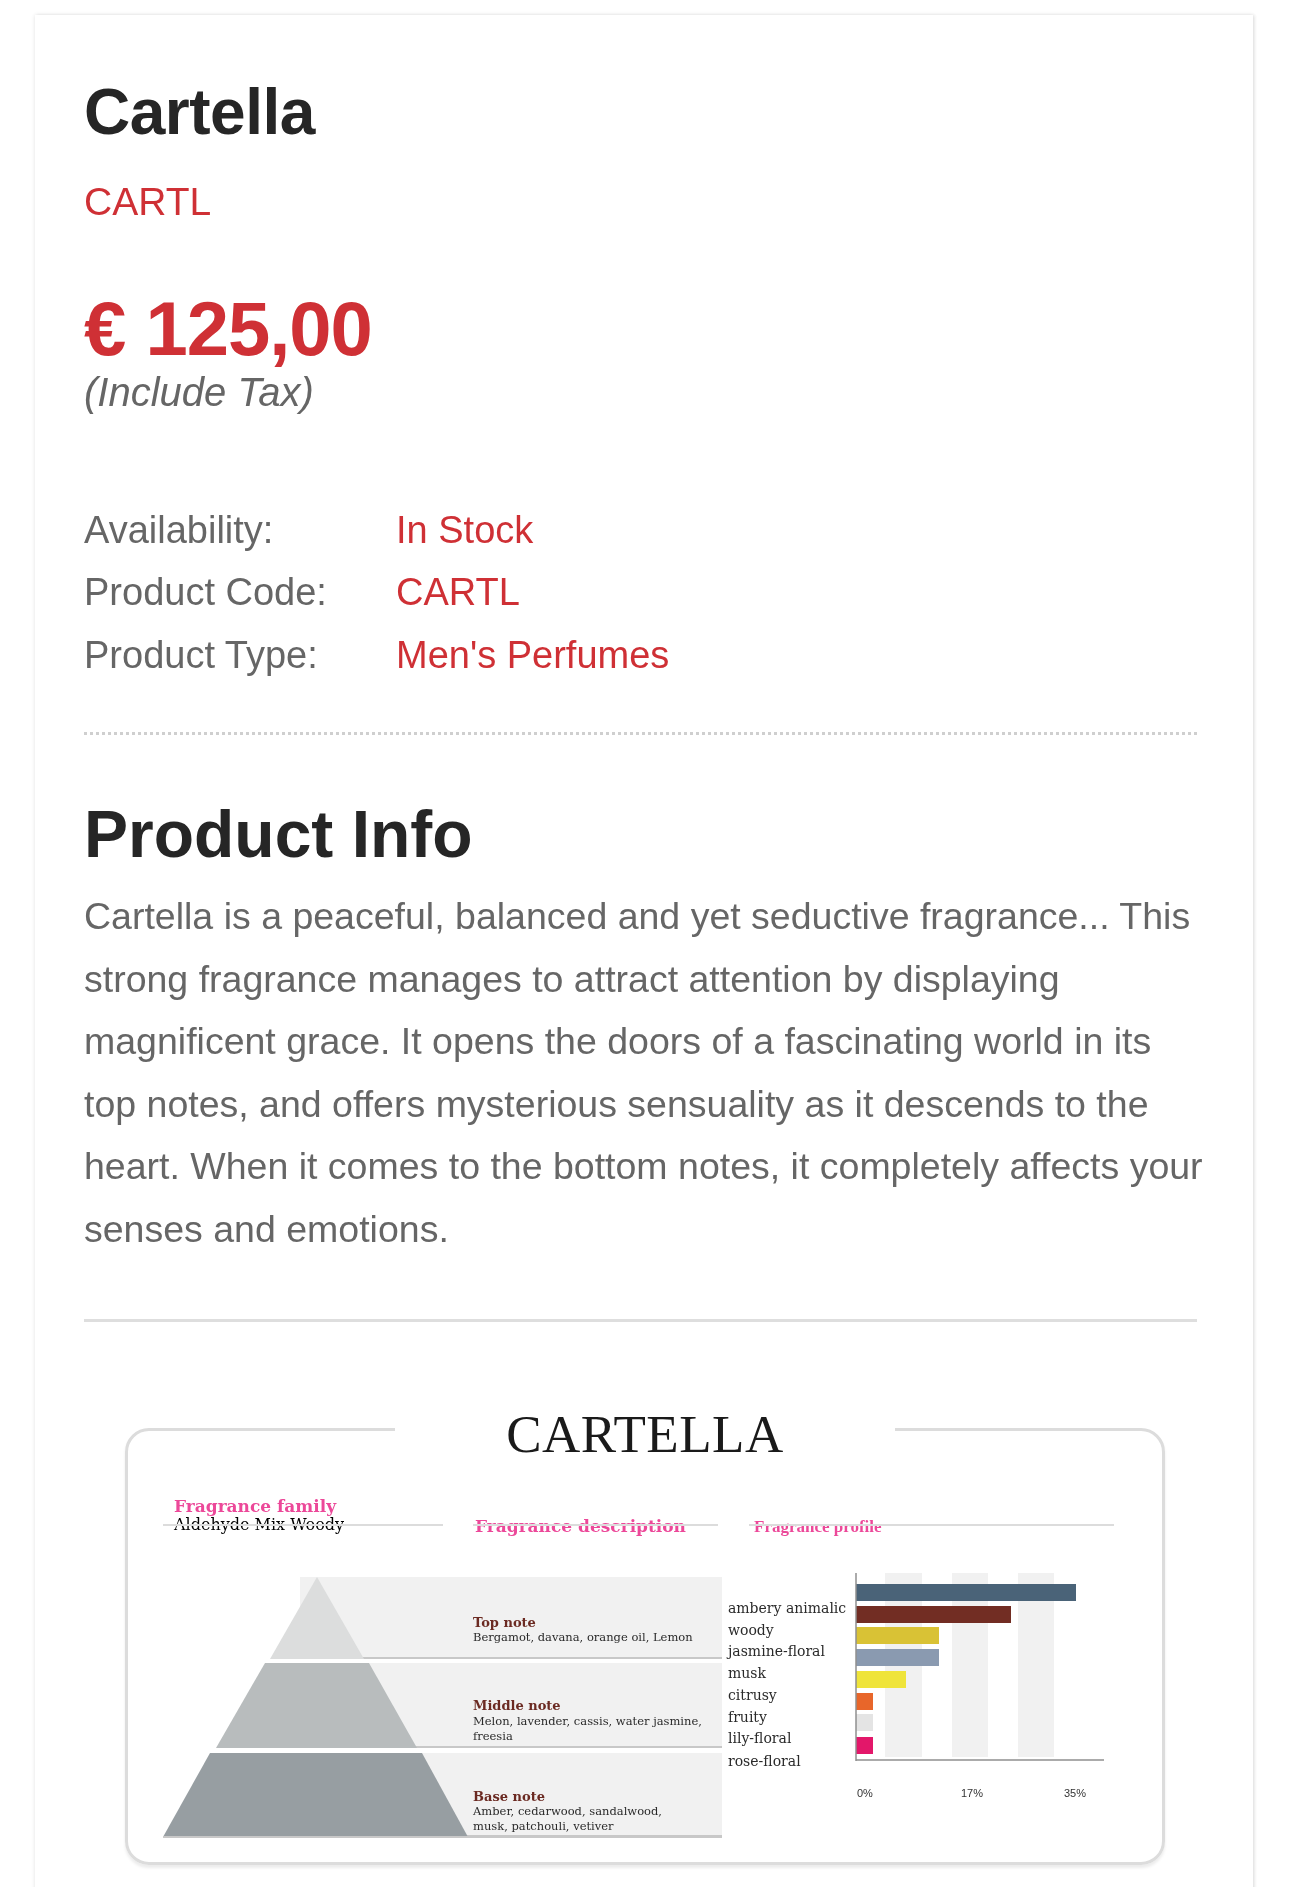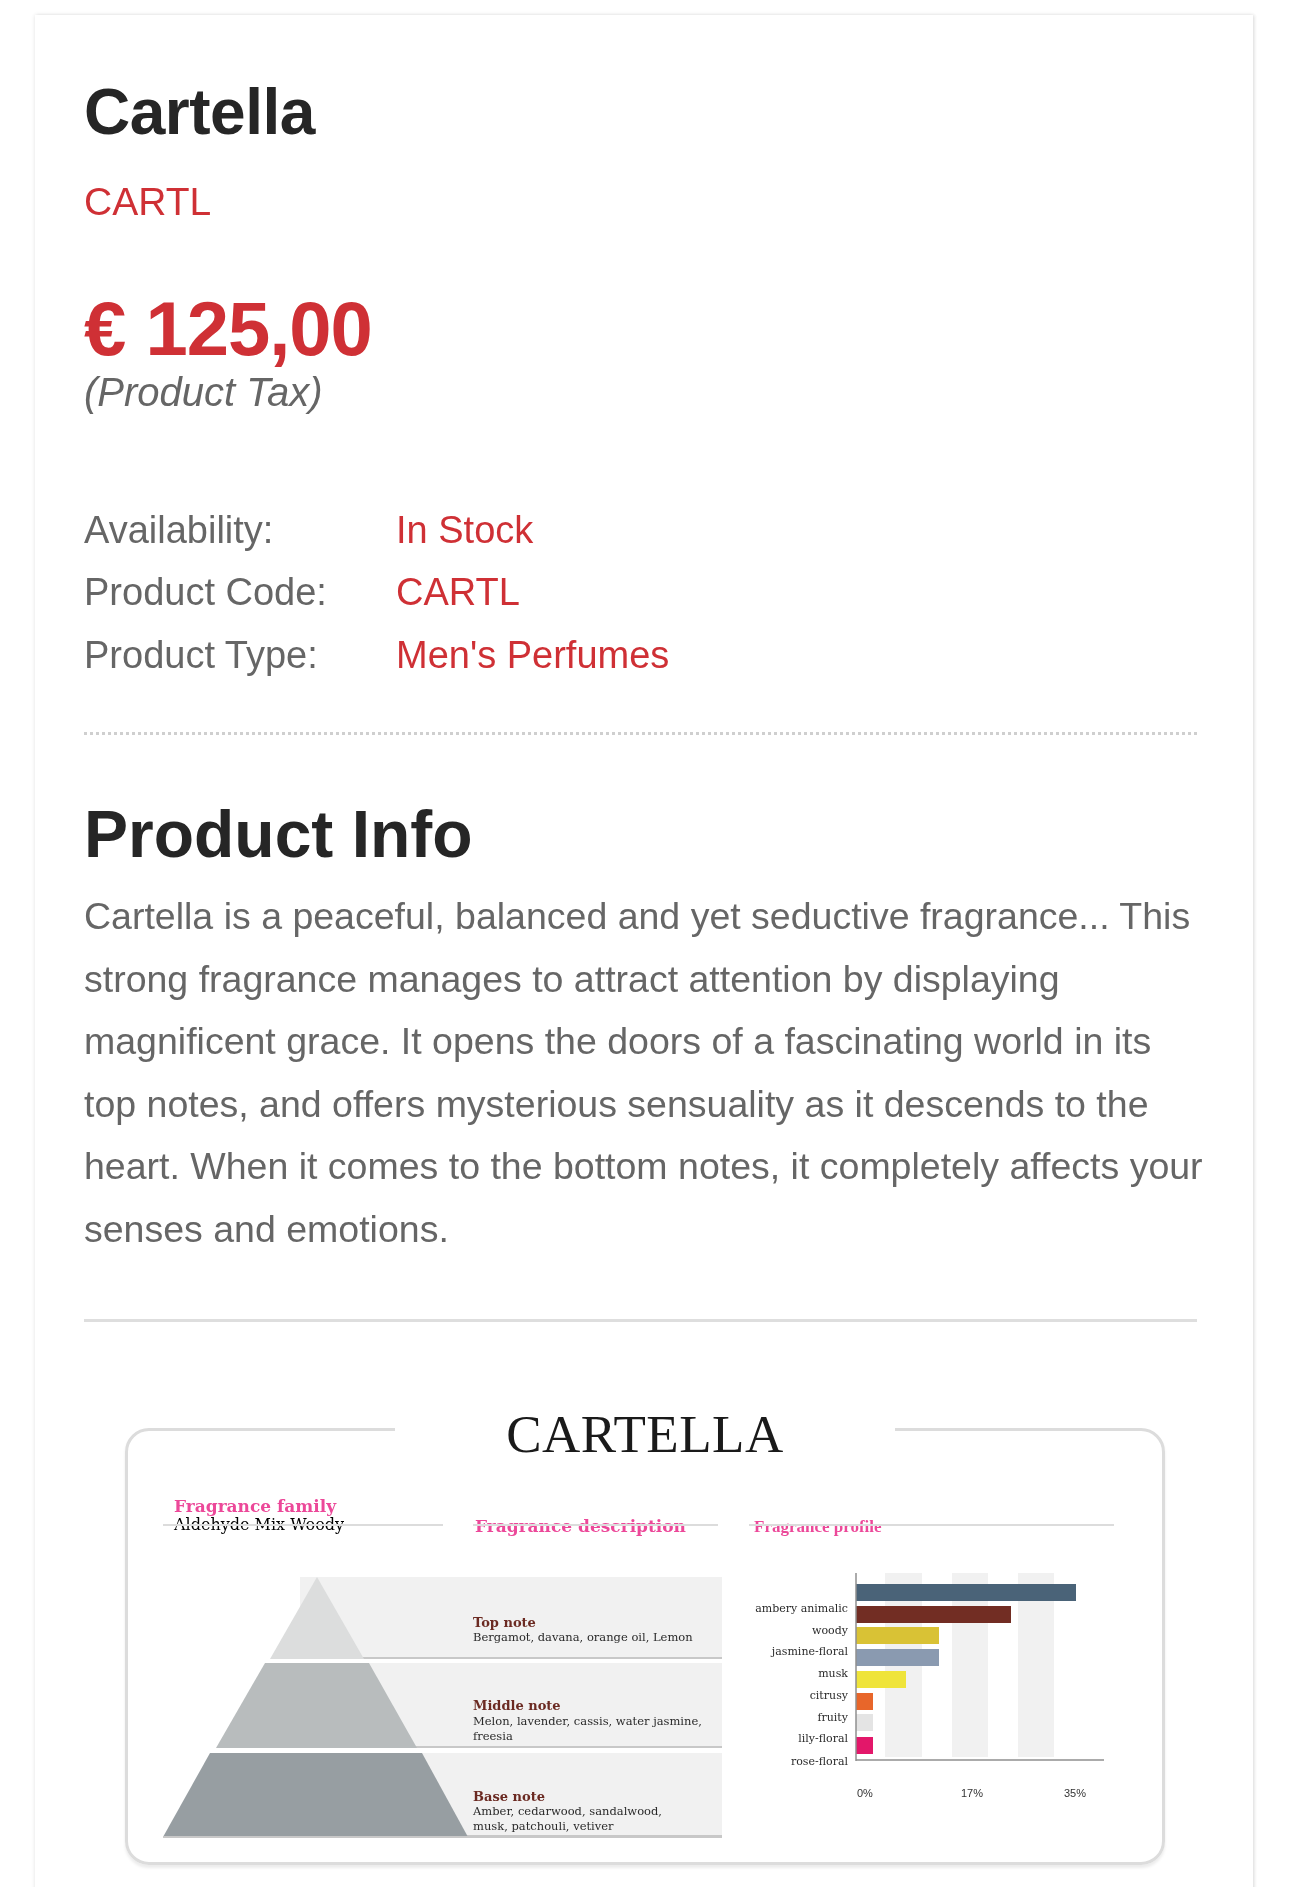--- a/index.html
+++ b/index.html
@@ -39,34 +39,34 @@
   .chart-title { left: 390px; width: 510px; text-align: center; top: 1392px; font-family: "Liberation Serif", serif; font-size: 53px; color: #1a1a1a; line-height: 1; letter-spacing: 0.5px; }
 
   .col-head { font-family: "DejaVu Serif", serif; font-size: 17px; font-weight: bold; color: #ec4899; line-height: 1; text-align: right; }
   .col-sub { font-family: "DejaVu Serif", serif; font-size: 16px; color: #000000; line-height: 1; }
   .col-rule { position: absolute; height: 2px; background: #dcdcdc; }
 
   .band { position: absolute; left: 300px; width: 422px; background: #f1f1f1; border-bottom: 2px solid #c8c8c8; }
   .note-title { font-family: "DejaVu Serif", serif; font-size: 13px; font-weight: bold; color: #6b2a22; line-height: 1; }
   .note-body { font-family: "DejaVu Serif", serif; font-size: 11.5px; color: #2a2a2a; line-height: 15px; white-space: normal; width: 250px; }
 
-  .bar-label { font-family: "DejaVu Serif", serif; font-size: 11px; color: #2a2a2a; text-align: right; width: 120px; line-height: 17px; }
+  .bar-label { font-family: "DejaVu Serif", serif; font-size: 14px; color: #2a2a2a; width: 120px; line-height: 17px; }
   .bar { position: absolute; left: 856px; height: 17px; }
   .stripe { position: absolute; top: 1573px; height: 184px; background: #f1f1f1; }
   .tick-label { font-size: 11px; color: #333; line-height: 1; }
 </style>
 </head>
 <body>
 
 <div class="card"></div>
 
 <div class="abs product-title">Cartella</div>
 <div class="abs product-sku">CARTL</div>
 <div class="abs price">€ 125,00</div>
-<div class="abs tax-note">(Product Tax)</div>
+<div class="abs tax-note">(Include Tax)</div>
 
 <div class="abs meta-label" style="top:495px">Availability:</div>
 <div class="abs meta-value" style="top:495px">In Stock</div>
 <div class="abs meta-label" style="top:557px">Product Code:</div>
 <div class="abs meta-value" style="top:557px">CARTL</div>
 <div class="abs meta-label" style="top:620px">Product Type:</div>
 <div class="abs meta-value" style="top:620px">Men's Perfumes</div>
 
 <div class="abs dotted-rule"></div>
 

